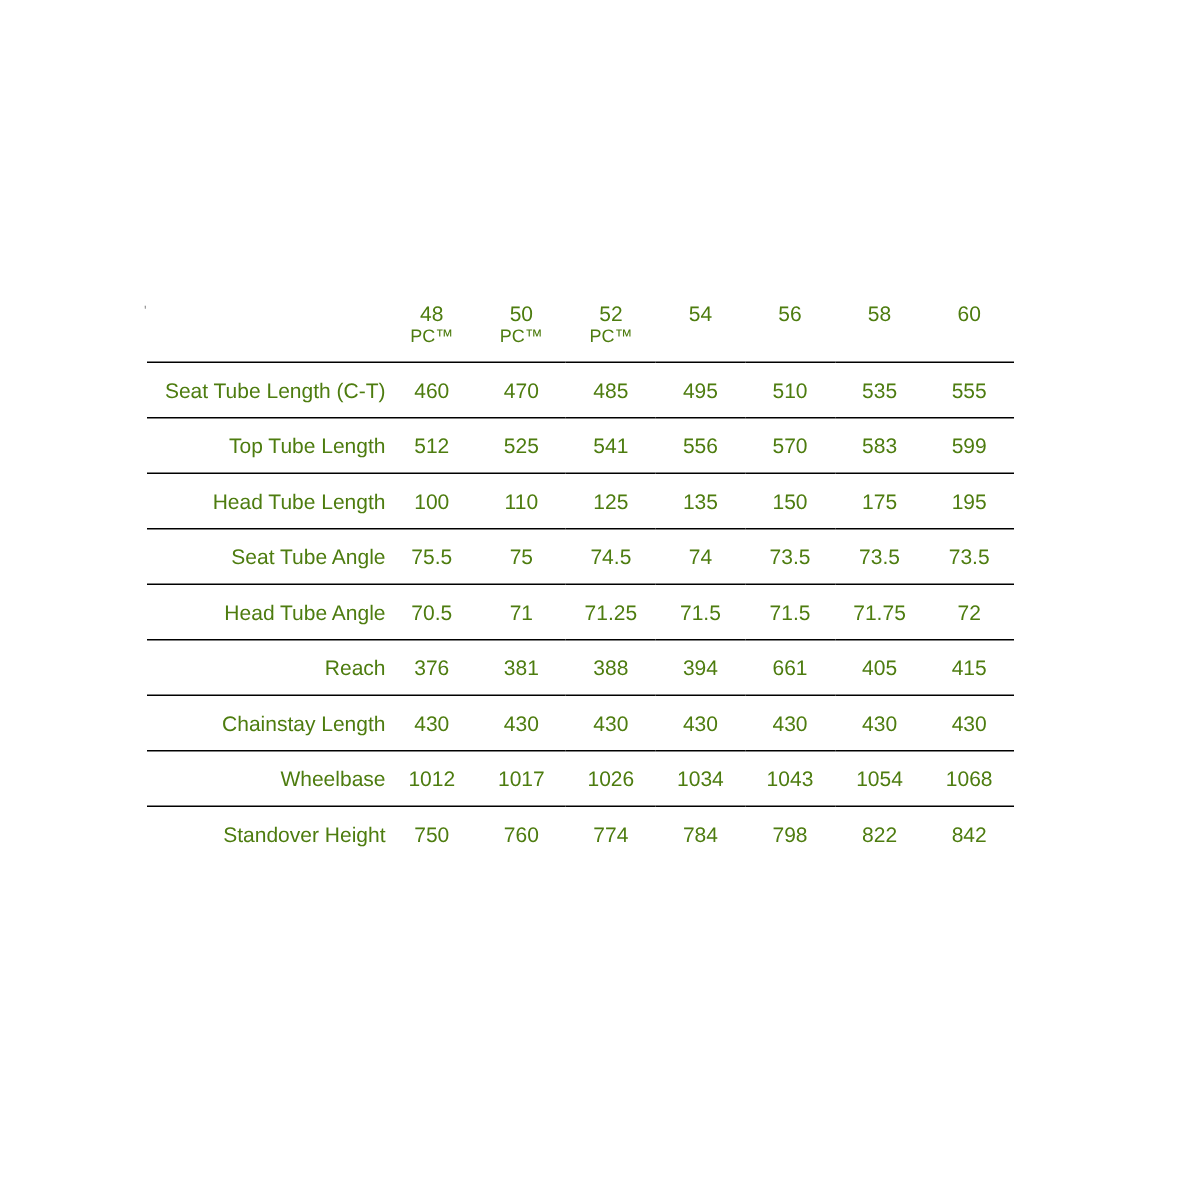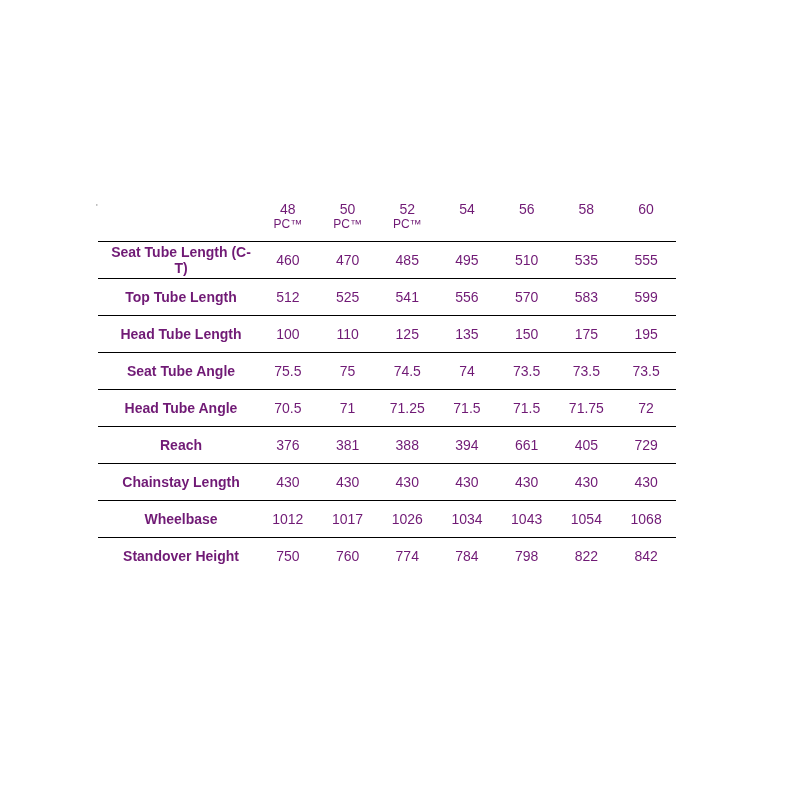--- a/index.html
+++ b/index.html
@@ -31,39 +31,39 @@
     position: absolute;
     left: 98px;
     top: 197px;
     width: 578px;
   }
   table.geo {
     width: 100%;
     border-collapse: collapse;
     table-layout: fixed;
     font-size: 14px;
-    color: #701a75;
+    color: #4d7c0f;
   }
   table.geo col.label-col { width: 160px; }
   table.geo thead th {
     font-weight: normal;
     text-align: center;
     vertical-align: top;
     padding: 5px 0 9px 0;
     border-bottom: 1.5px solid #000000;
     line-height: 15px;
   }
   table.geo thead th.corner {
     border-bottom: 1.5px solid #000000;
   }
   .size-num { font-size: 14px; line-height: 15px; }
   .size-sub { font-size: 12px; line-height: 15px; }
   table.geo tbody th.row-label {
-    font-weight: bold;
-    text-align: center;
+    font-weight: normal;
+    text-align: right;
     padding-left: 7px;
     vertical-align: middle;
   }
   table.geo tbody tr {
     height: 37px;
   }
   table.geo tbody th,
   table.geo tbody td {
     border-bottom: 1.5px solid #000000;
     vertical-align: middle;
@@ -170,21 +170,21 @@
             <td>72</td>
           </tr>
           <tr>
             <th class="row-label">Reach</th>
             <td>376</td>
             <td>381</td>
             <td>388</td>
             <td>394</td>
             <td>661</td>
             <td>405</td>
-            <td>729</td>
+            <td>415</td>
           </tr>
           <tr>
             <th class="row-label">Chainstay Length</th>
             <td>430</td>
             <td>430</td>
             <td>430</td>
             <td>430</td>
             <td>430</td>
             <td>430</td>
             <td>430</td>

